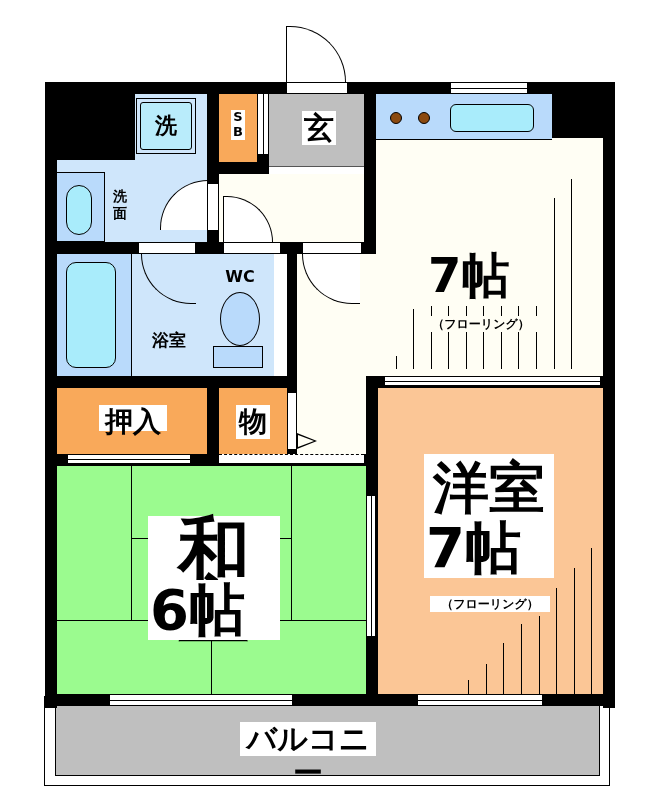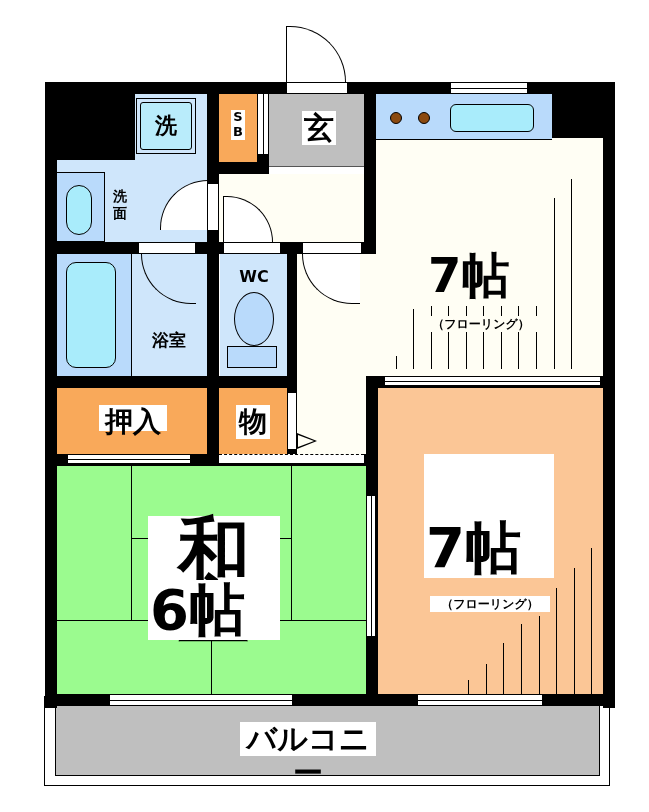--- a/index.html
+++ b/index.html
@@ -77,21 +77,21 @@
 <div class="abs" style="left:57px;top:254px;width:150px;height:122px;background:#cfe6fb;">
   <div class="abs" style="left:0;top:0;width:75px;height:122px;background:#b9dafb;border-right:1px solid #000;">
     <div class="abs" style="left:9px;top:8px;width:50px;height:106px;border:1px solid #000;border-radius:10px;background:#a9ecfb;"></div>
   </div>
   <span class="lbl" style="left:92px;top:76px;width:40px;height:20px;font-size:17px;line-height:20px;background:#cfe6fb;">浴室</span>
 </div>
 <div class="door-arc" style="left:141px;top:254px;width:55px;height:50px;border-radius:0 0 0 55px;border-top:none;border-right:none;background:#cfe6fb;"></div>
 
 <div class="abs wall" style="left:207px;top:242px;width:12px;height:230px;"></div>
 
-<div class="abs" style="left:220px;top:254px;width:68px;height:122px;background:#cfe6fb;">
+<div class="abs" style="left:206px;top:254px;width:68px;height:122px;background:#cfe6fb;">
   <span class="lbl" style="left:15px;top:14px;width:38px;height:18px;font-size:16px;line-height:18px;background:#cfe6fb;">WC</span>
   <div class="abs" style="left:14px;top:38px;width:40px;height:54px;border:1px solid #000;border-radius:50%;background:#b9dafb;"></div>
   <div class="abs" style="left:7px;top:92px;width:50px;height:22px;border:1px solid #000;background:#b9dafb;"></div>
 </div>
 <div class="abs wall" style="left:287px;top:242px;width:10px;height:220px;"></div>
 
 <div class="abs" style="left:297px;top:254px;width:79px;height:210px;background:#fffef4;"></div>
 <div class="door-arc" style="left:302px;top:254px;width:58px;height:50px;border-radius:0 0 0 58px;border-top:none;border-right:none;background:#fff;"></div>
 
 <div class="abs wall" style="left:57px;top:376px;width:240px;height:12px;"></div>
@@ -158,18 +158,19 @@
 <div class="abs" style="left:378px;top:388px;width:225px;height:306px;background:#fbc696;">
   <div class="line" style="left:213px;top:160px;width:1px;height:146px;"></div>
   <div class="line" style="left:196px;top:180px;width:1px;height:126px;"></div>
   <div class="line" style="left:178px;top:200px;width:1px;height:106px;"></div>
   <div class="line" style="left:161px;top:228px;width:1px;height:78px;"></div>
   <div class="line" style="left:143px;top:236px;width:1px;height:70px;"></div>
   <div class="line" style="left:125px;top:255px;width:1px;height:51px;"></div>
   <div class="line" style="left:108px;top:276px;width:1px;height:30px;"></div>
   <div class="line" style="left:90px;top:292px;width:1px;height:14px;"></div>
   <div class="abs" style="left:46px;top:66px;width:130px;height:124px;background:#fff;"></div>
+  <span class="lbl" style="left:48px;top:70px;width:126px;height:60px;font-size:56px;line-height:60px;">洋室</span>
   <span class="lbl" style="left:48px;top:130px;width:100px;height:60px;font-size:56px;line-height:60px;text-align:left;">7帖</span>
   <span class="lbl" style="left:52px;top:208px;width:120px;height:16px;font-size:12px;line-height:16px;">（フローリング）</span>
 </div>
 
 <div class="abs win" style="left:110px;top:694px;width:182px;height:12px;"></div>
 <div class="abs win" style="left:418px;top:694px;width:124px;height:12px;"></div>
 
 </body></html>

